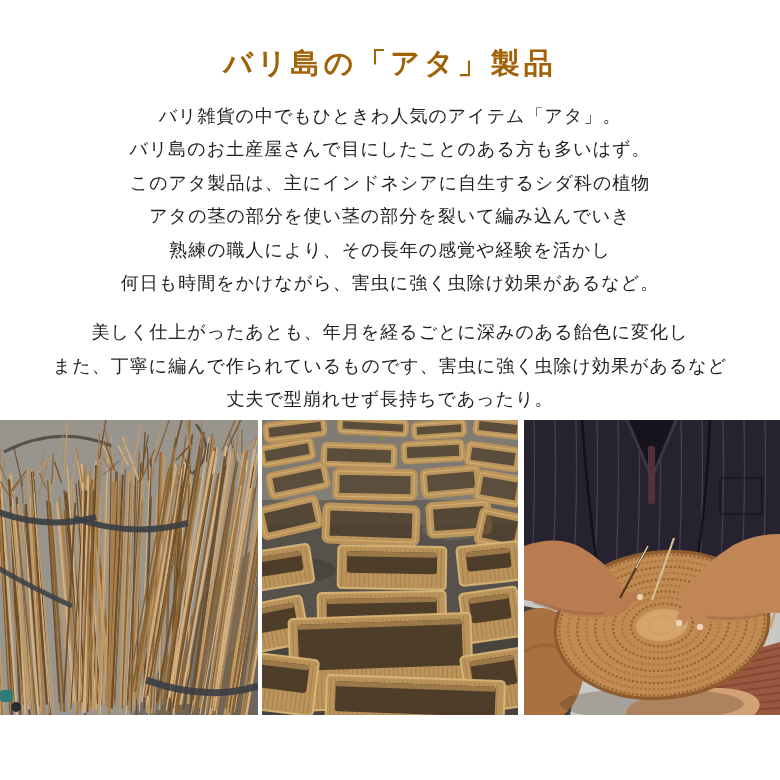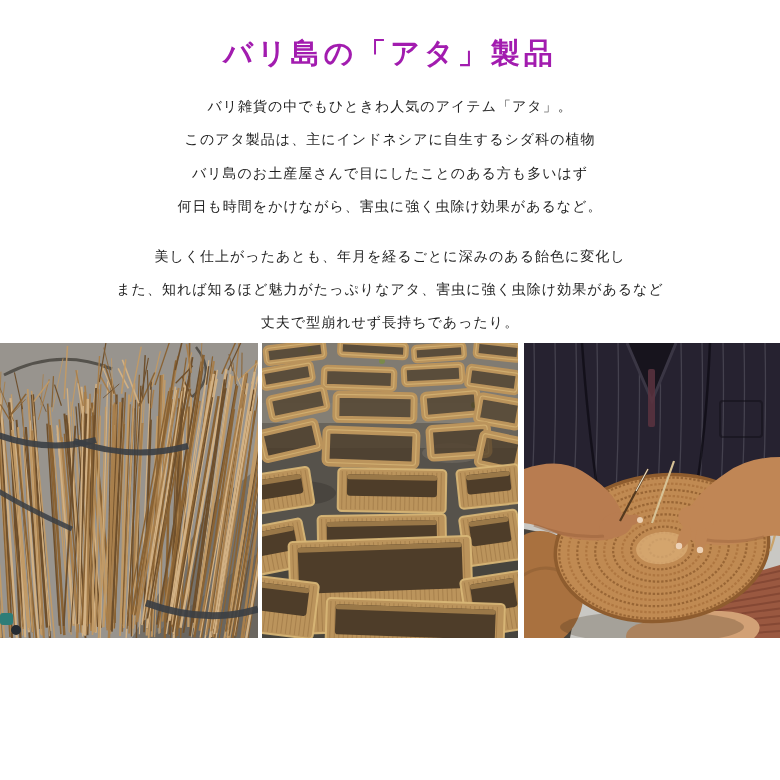--- a/index.html
+++ b/index.html
@@ -3,54 +3,56 @@
 <meta charset="utf-8">
 <style>
   html,body{margin:0;padding:0;}
   body{
     width:780px;height:780px;overflow:hidden;background:#ffffff;
     font-family:"Liberation Sans","DejaVu Sans",sans-serif;
     color:#1f1f1f;
   }
   .page{width:780px;height:780px;position:relative;}
   .title{
-    margin:2px;padding-top:32px;text-align:center;
-    font-size:29px;font-weight:700;letter-spacing:4px;color:#a21caf;
+    margin:12px;padding-top:32px;text-align:center;
+    font-size:29px;font-weight:700;letter-spacing:4px;color:#a16207;
     white-space:nowrap;
   }
   .para{margin:16px 0 0;text-align:center;}
   .para p{
-    margin:0;font-size:14px;line-height:33.4px;letter-spacing:1px;
+    margin:0;font-size:18px;line-height:33.4px;letter-spacing:1px;
     white-space:nowrap;font-weight:400;
   }
   .para2{}
   .photos{display:flex;margin-top:3px;}
   .photo{margin:0;padding:0;height:295px;overflow:hidden;background:#cbb astra;}
   .photo1{width:258px;}
   .photo2{width:256px;margin-left:4px;}
   .photo3{width:256px;margin-left:6px;}
   .photo svg{display:block;width:100%;height:100%;}
 </style>
 </head>
 <body>
 
 <div class="page">
 
   <h1 class="title">バリ島の「アタ」製品</h1>
 
   <section class="para para1">
     <p>バリ雑貨の中でもひときわ人気のアイテム「アタ」。</p>
+    <p>バリ島のお土産屋さんで目にしたことのある方も多いはず。</p>
     <p>このアタ製品は、主にインドネシアに自生するシダ科の植物</p>
-    <p>バリ島のお土産屋さんで目にしたことのある方も多いはず</p>
+    <p>アタの茎の部分を使い茎の部分を裂いて編み込んでいき</p>
+    <p>熟練の職人により、その長年の感覚や経験を活かし</p>
     <p>何日も時間をかけながら、害虫に強く虫除け効果があるなど。</p>
   </section>
 
   <section class="para para2">
     <p>美しく仕上がったあとも、年月を経るごとに深みのある飴色に変化し</p>
-    <p>また、知れば知るほど魅力がたっぷりなアタ、害虫に強く虫除け効果があるなど</p>
+    <p>また、丁寧に編んで作られているものです、害虫に強く虫除け効果があるなど</p>
     <p>丈夫で型崩れせず長持ちであったり。</p>
   </section>
 
   <div class="photos">
     <figure class="photo photo1">
         <svg viewBox="0 0 258 295" preserveAspectRatio="none">
           <rect width="258" height="295" fill="#98948e"></rect>
           <path d="M258,125 L258,295 L132,295 L212,162 Z" fill="#75716a"></path>
           <path d="M150,295 L258,295 L258,210 Z" fill="#6a665f"></path>
           <path d="M4,32 Q58,4 112,26" stroke="#55524c" stroke-width="3" fill="none"></path>

